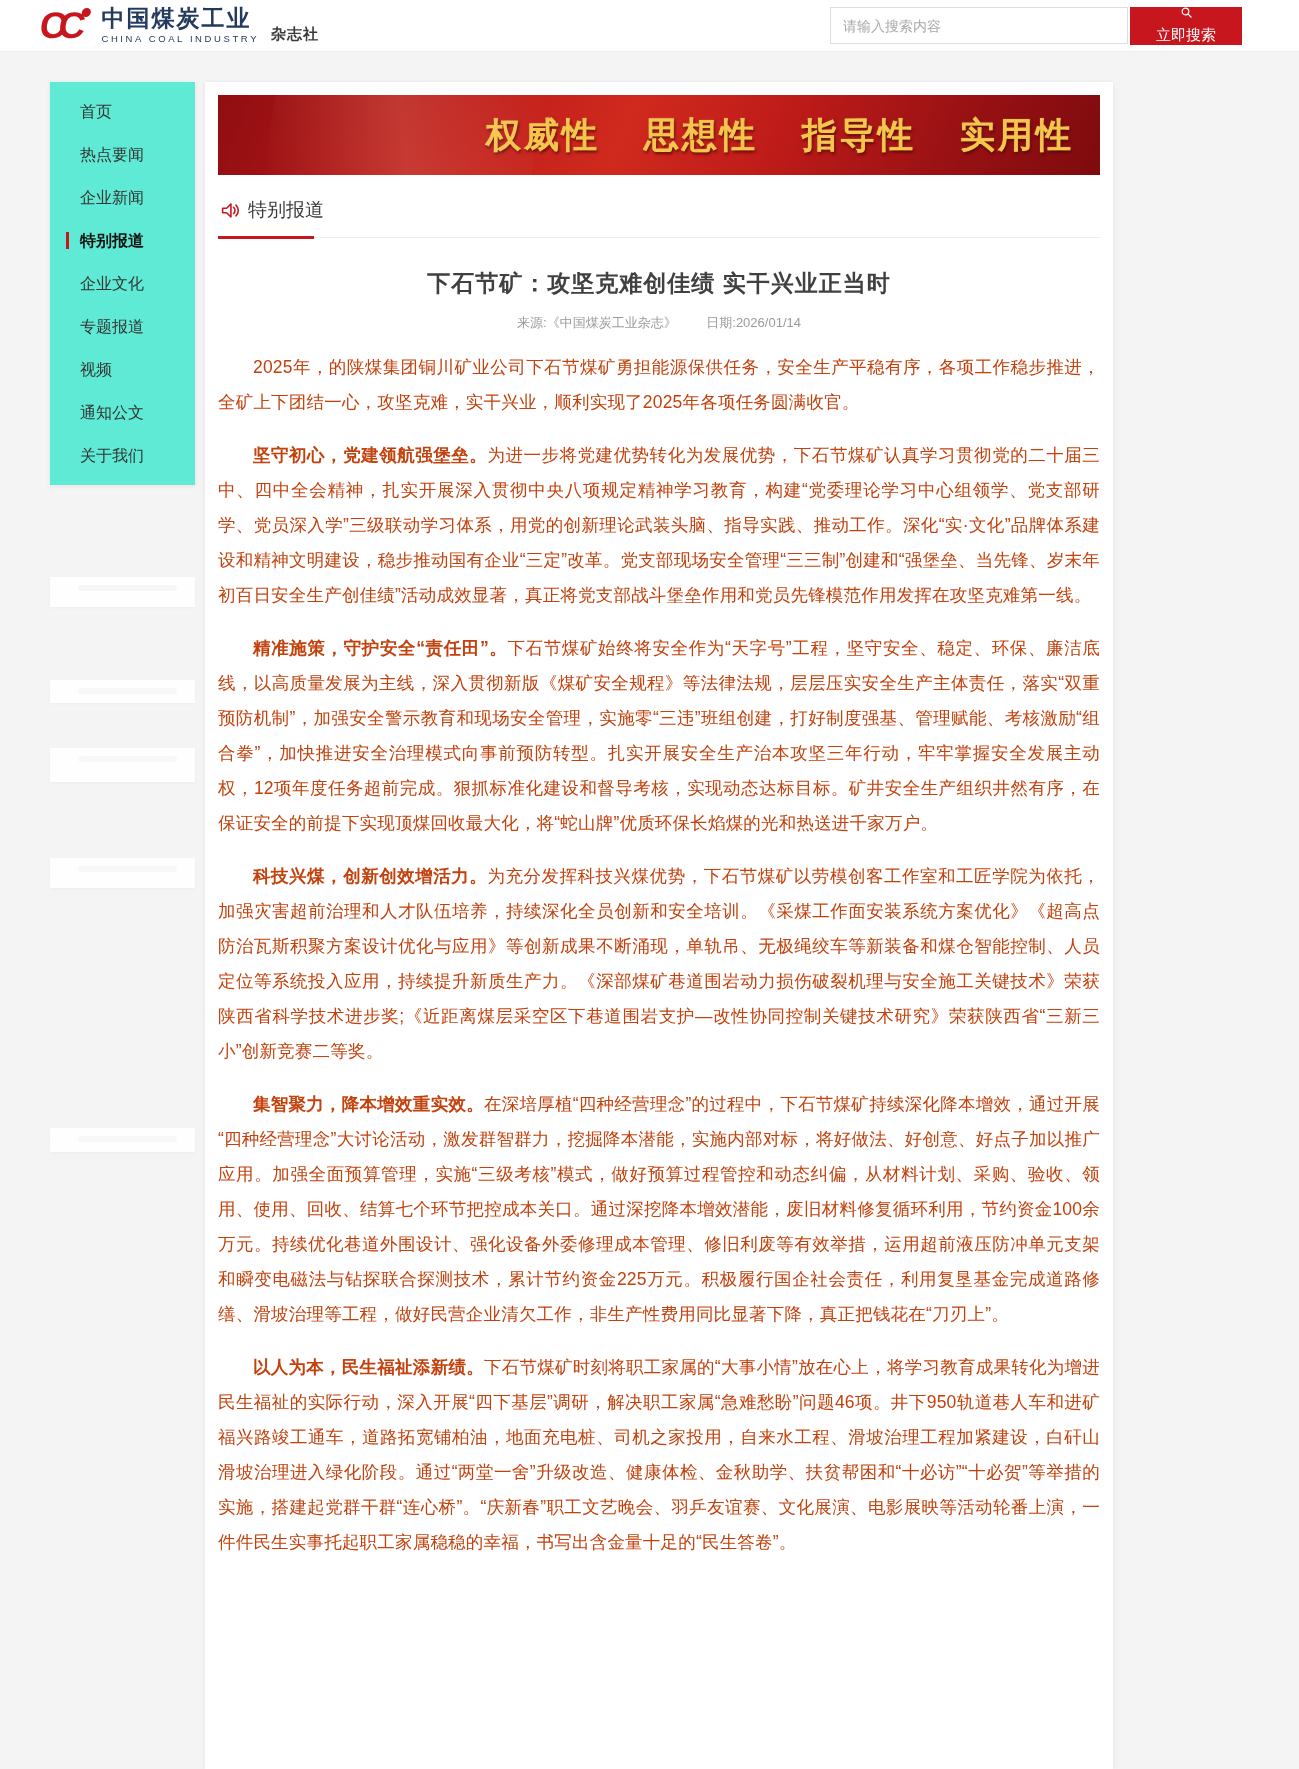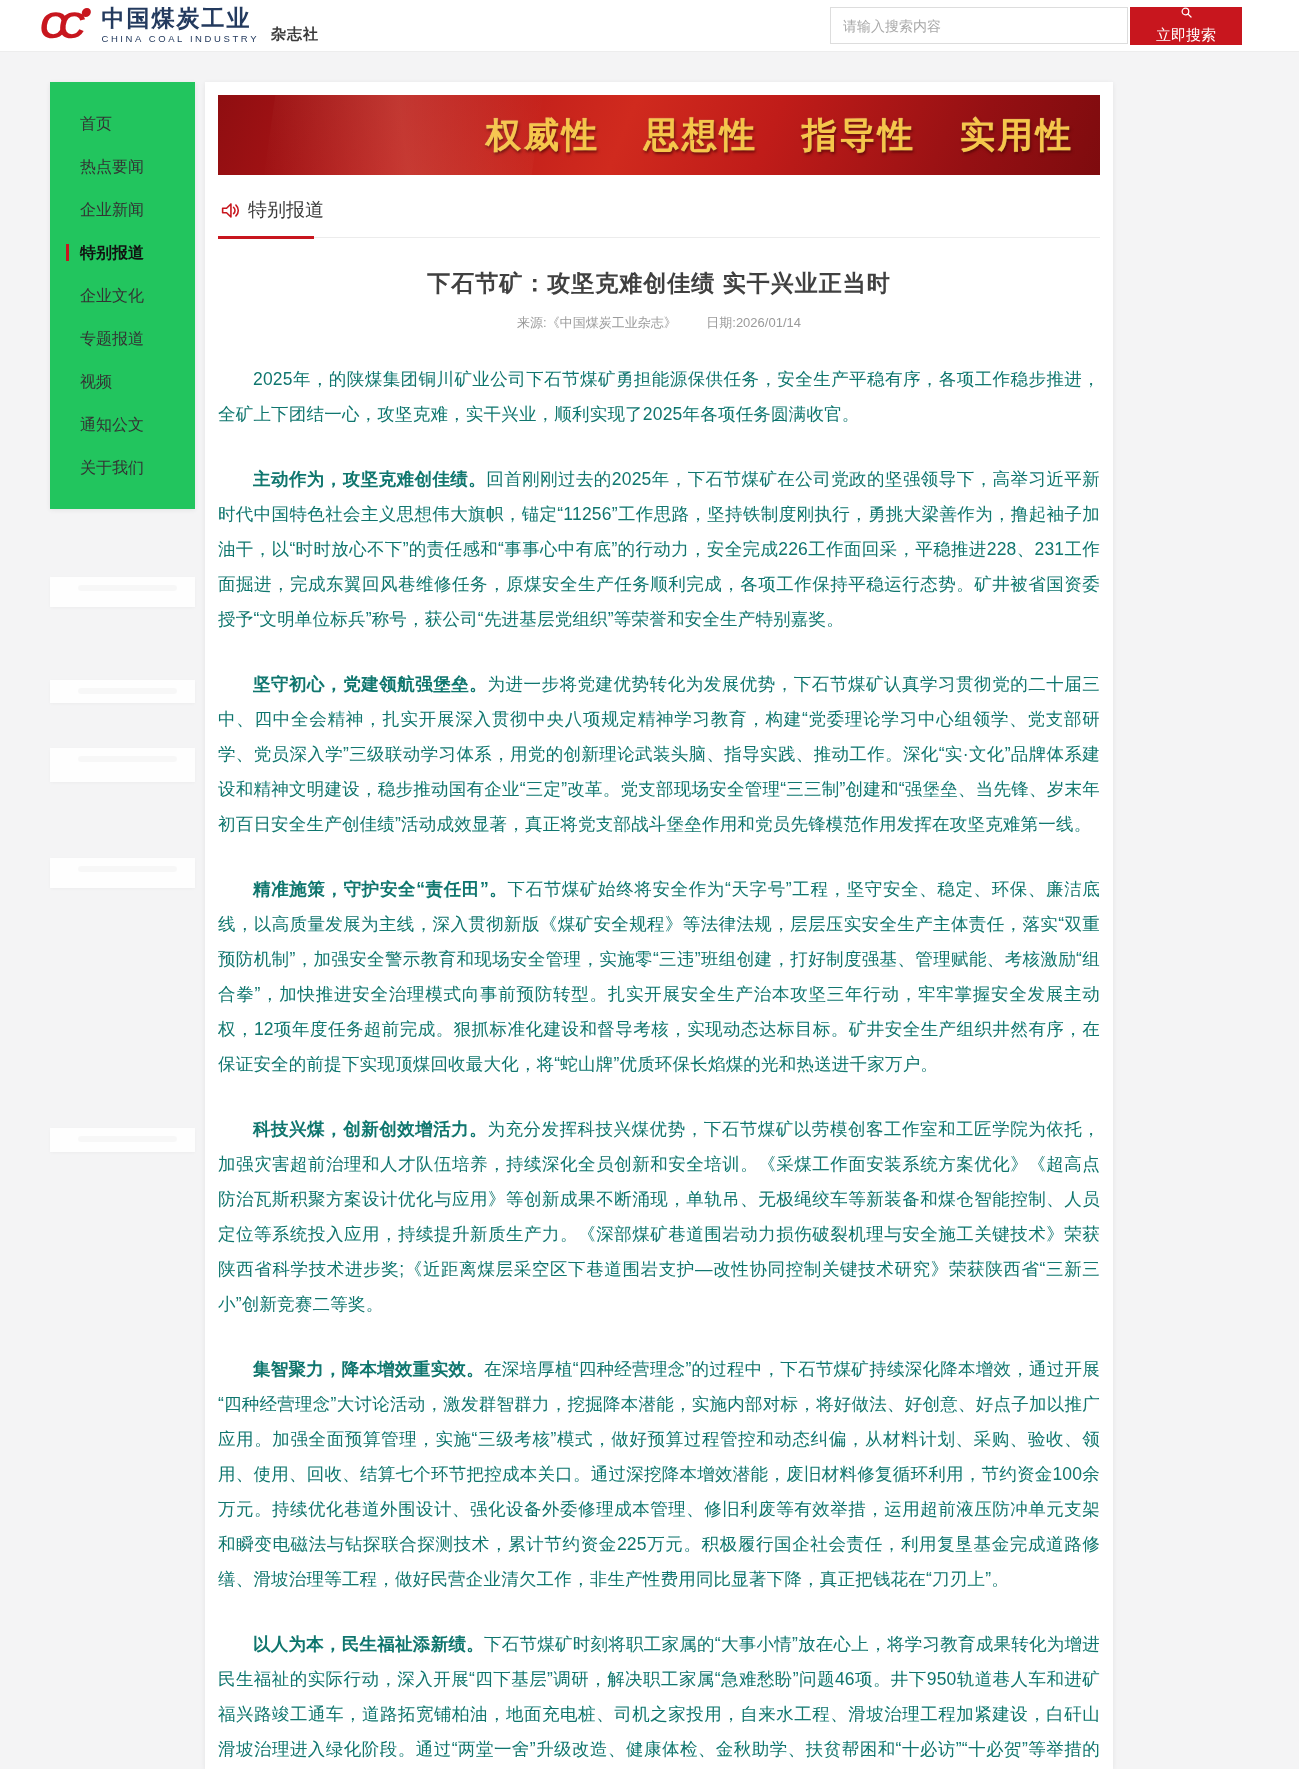--- a/index.html
+++ b/index.html
@@ -41,22 +41,22 @@
   }
   .search-input::placeholder{color:#a9a9a9;}
   .search-btn{
     width:112px;height:38px;border:none;background:var(--accent);color:#fff;
     font-size:15px;display:flex;align-items:center;justify-content:center;gap:8px;
     cursor:pointer;font-family:inherit;flex-direction:column;
   }
   
   .layout{position:relative;width:1299px;}
   .sidebar{
-    position:absolute;left:50px;top:30px;width:145px;background:#22c55e;
-    box-shadow:0 1px 5px rgba(0,0,0,.07);padding:20px 0;
+    position:absolute;left:50px;top:30px;width:145px;background:#5eead4;
+    box-shadow:0 1px 5px rgba(0,0,0,.07);padding:8px 0;
   }
   .side-item{
     position:relative;line-height:43px;padding-left:30px;font-size:16px;color:#333;
     cursor:pointer;
   }
   .side-item.active{font-weight:bold;color:#111;}
   .side-item.active::before{
     content:"";position:absolute;left:16px;top:13px;width:3px;height:17px;
     background:var(--accent);
   }
@@ -94,22 +94,22 @@
   }
   .section-head::after{
     content:"";position:absolute;left:0;bottom:-2px;width:96px;height:3px;background:var(--accent);
   }
   .section-title{font-size:19px;color:#3c3c3c;}
   .article-title{margin-top:30px;text-align:center;font-size:23px;font-weight:bold;color:#404040;letter-spacing:1px;}
   .article-meta{margin-top:15px;text-align:center;font-size:13px;color:#9a9a9a;}
   .article-meta span{margin:0 13px;}
   .article-body{margin-top:14px;}
   .para{
-    font-size:17.5px;line-height:35px;color:#0f766e;text-align:justify;
-    text-indent:2em;margin:30px 0;letter-spacing:.2px;
+    font-size:17.5px;line-height:35px;color:#c2410c;text-align:justify;
+    text-indent:2em;margin:18px 0;letter-spacing:.2px;
   }
   .para .lead{font-weight:bold;}
   
   .icon-speaker{flex:0 0 auto;}
 </style>
 </head>
 <body>
 
 <div class="header">
   <div class="logo">
@@ -185,21 +185,20 @@
 
     <h1 class="article-title">下石节矿：攻坚克难创佳绩 实干兴业正当时</h1>
 
     <div class="article-meta">
       <span>来源:《中国煤炭工业杂志》</span>
       <span>日期:2026/01/14</span>
     </div>
 
     <div class="article-body">
         <p class="para">2025年，的陕煤集团铜川矿业公司下石节煤矿勇担能源保供任务，安全生产平稳有序，各项工作稳步推进，全矿上下团结一心，攻坚克难，实干兴业，顺利实现了2025年各项任务圆满收官。</p>
-        <p class="para"><b class="lead">主动作为，攻坚克难创佳绩。</b>回首刚刚过去的2025年，下石节煤矿在公司党政的坚强领导下，高举习近平新时代中国特色社会主义思想伟大旗帜，锚定“11256”工作思路，坚持铁制度刚执行，勇挑大梁善作为，撸起袖子加油干，以“时时放心不下”的责任感和“事事心中有底”的行动力，安全完成226工作面回采，平稳推进228、231工作面掘进，完成东翼回风巷维修任务，原煤安全生产任务顺利完成，各项工作保持平稳运行态势。矿井被省国资委授予“文明单位标兵”称号，获公司“先进基层党组织”等荣誉和安全生产特别嘉奖。</p>
         <p class="para"><b class="lead">坚守初心，党建领航强堡垒。</b>为进一步将党建优势转化为发展优势，下石节煤矿认真学习贯彻党的二十届三中、四中全会精神，扎实开展深入贯彻中央八项规定精神学习教育，构建“党委理论学习中心组领学、党支部研学、党员深入学”三级联动学习体系，用党的创新理论武装头脑、指导实践、推动工作。深化“实·文化”品牌体系建设和精神文明建设，稳步推动国有企业“三定”改革。党支部现场安全管理“三三制”创建和“强堡垒、当先锋、岁末年初百日安全生产创佳绩”活动成效显著，真正将党支部战斗堡垒作用和党员先锋模范作用发挥在攻坚克难第一线。</p>
         <p class="para"><b class="lead">精准施策，守护安全“责任田”。</b>下石节煤矿始终将安全作为“天字号”工程，坚守安全、稳定、环保、廉洁底线，以高质量发展为主线，深入贯彻新版《煤矿安全规程》等法律法规，层层压实安全生产主体责任，落实“双重预防机制”，加强安全警示教育和现场安全管理，实施零“三违”班组创建，打好制度强基、管理赋能、考核激励“组合拳”，加快推进安全治理模式向事前预防转型。扎实开展安全生产治本攻坚三年行动，牢牢掌握安全发展主动权，12项年度任务超前完成。狠抓标准化建设和督导考核，实现动态达标目标。矿井安全生产组织井然有序，在保证安全的前提下实现顶煤回收最大化，将“蛇山牌”优质环保长焰煤的光和热送进千家万户。</p>
         <p class="para"><b class="lead">科技兴煤，创新创效增活力。</b>为充分发挥科技兴煤优势，下石节煤矿以劳模创客工作室和工匠学院为依托，加强灾害超前治理和人才队伍培养，持续深化全员创新和安全培训。《采煤工作面安装系统方案优化》《超高点防治瓦斯积聚方案设计优化与应用》等创新成果不断涌现，单轨吊、无极绳绞车等新装备和煤仓智能控制、人员定位等系统投入应用，持续提升新质生产力。《深部煤矿巷道围岩动力损伤破裂机理与安全施工关键技术》荣获陕西省科学技术进步奖;《近距离煤层采空区下巷道围岩支护—改性协同控制关键技术研究》荣获陕西省“三新三小”创新竞赛二等奖。</p>
         <p class="para"><b class="lead">集智聚力，降本增效重实效。</b>在深培厚植“四种经营理念”的过程中，下石节煤矿持续深化降本增效，通过开展“四种经营理念”大讨论活动，激发群智群力，挖掘降本潜能，实施内部对标，将好做法、好创意、好点子加以推广应用。加强全面预算管理，实施“三级考核”模式，做好预算过程管控和动态纠偏，从材料计划、采购、验收、领用、使用、回收、结算七个环节把控成本关口。通过深挖降本增效潜能，废旧材料修复循环利用，节约资金100余万元。持续优化巷道外围设计、强化设备外委修理成本管理、修旧利废等有效举措，运用超前液压防冲单元支架和瞬变电磁法与钻探联合探测技术，累计节约资金225万元。积极履行国企社会责任，利用复垦基金完成道路修缮、滑坡治理等工程，做好民营企业清欠工作，非生产性费用同比显著下降，真正把钱花在“刀刃上”。</p>
         <p class="para"><b class="lead">以人为本，民生福祉添新绩。</b>下石节煤矿时刻将职工家属的“大事小情”放在心上，将学习教育成果转化为增进民生福祉的实际行动，深入开展“四下基层”调研，解决职工家属“急难愁盼”问题46项。井下950轨道巷人车和进矿福兴路竣工通车，道路拓宽铺柏油，地面充电桩、司机之家投用，自来水工程、滑坡治理工程加紧建设，白矸山滑坡治理进入绿化阶段。通过“两堂一舍”升级改造、健康体检、金秋助学、扶贫帮困和“十必访”“十必贺”等举措的实施，搭建起党群干群“连心桥”。“庆新春”职工文艺晚会、羽乒友谊赛、文化展演、电影展映等活动轮番上演，一件件民生实事托起职工家属稳稳的幸福，书写出含金量十足的“民生答卷”。</p>
       </div>
 
   </div>
 </div>
 

